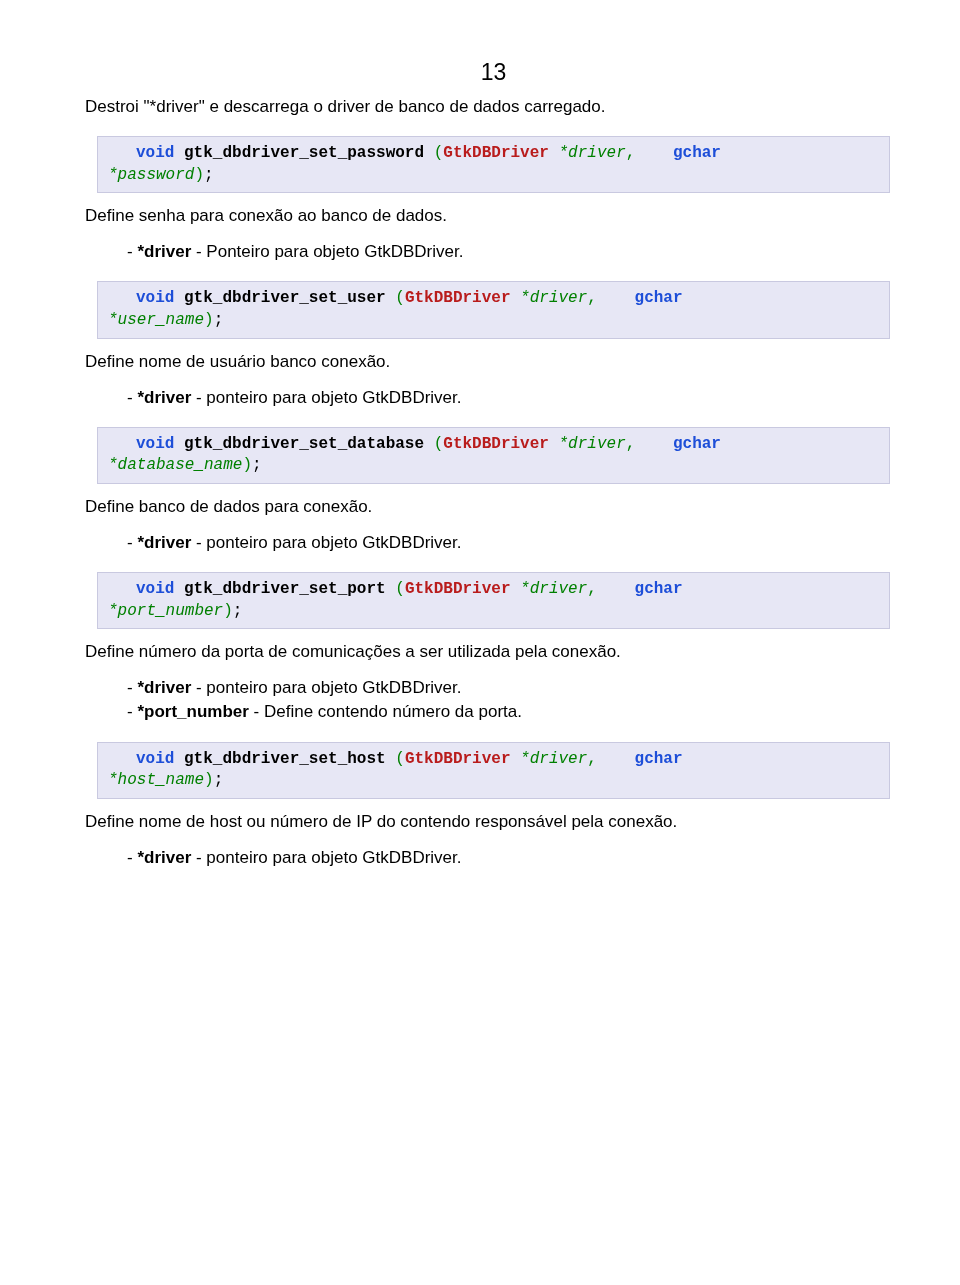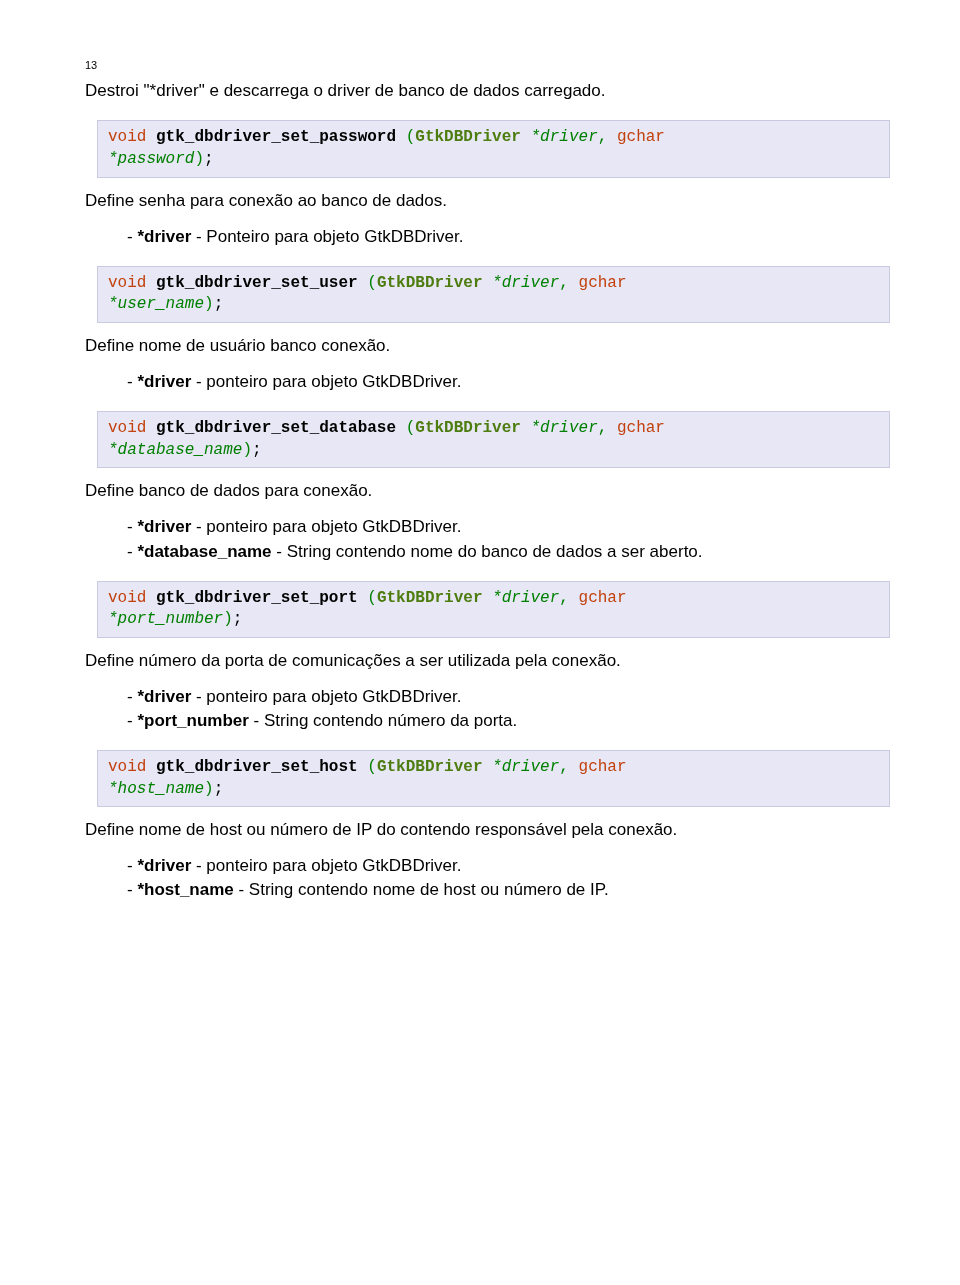--- a/index.html
+++ b/index.html
@@ -7,22 +7,22 @@
     font-size: 17px;
     color: #000;
     background: #fff;
     margin: 0;
     padding: 58px 58px 48px 85px;
     width: 960px;
     box-sizing: border-box;
     line-height: 1.3;
   }
   .page-number {
-    text-align: left;
-    font-size: 11px;
+    text-align: center;
+    font-size: 23px;
     margin-bottom: 8px;
   }
   .para {
     margin: 4px 0 14px 0;
   }
   .code-block {
     background: #e7e7f5;
     border: 1px solid #c9c9e0;
     padding: 6px 10px;
     margin: 18px 12px 12px 12px;
@@ -33,23 +33,23 @@
   }
   .dash-list {
     margin: 6px 0 18px 42px;
   }
   .dash-item {
     margin: 2px 0;
   }
   .dash-item::before {
     content: "- ";
   }
-  .kw-type { color: #c2410c; font-weight: normal; } 
+  .kw-type { color: #1d4ed8; font-weight: bold; margin-left: 28px; } 
   .kw-func { font-weight: bold; font-family: Liberation Mono, monospace; }
-  .kw-cls { color: #4d7c0f; font-weight: bold; } 
+  .kw-cls { color: #b91c1c; font-weight: bold; } 
   .kw-arg { color: #008000; font-style: italic; }
   .kw-punc { color: #008000; }
   b { font-weight: bold; }
 </style>
 </head>
 <body>
 
 <div class="page-number">13</div>
 
 <div class="para">Destroi "*driver" e descarrega o driver de banco de dados carregado.</div>
@@ -72,34 +72,32 @@
   <div class="dash-item"><b>*driver</b><span> - ponteiro para objeto GtkDBDriver.</span></div>
 </div>
 
 <div class="code-block"><span class="kw-type">void</span> <span class="kw-func">gtk_dbdriver_set_database</span> <span class="kw-punc">(</span><span class="kw-cls">GtkDBDriver</span> <span class="kw-arg">*driver</span><span class="kw-punc">,</span> <span class="kw-type">gchar</span>
 <span class="kw-arg">*database_name</span><span class="kw-punc">)</span><span>;</span></div>
 
 <div class="para">Define banco de dados para conexão.</div>
 
 <div class="dash-list">
   <div class="dash-item"><b>*driver</b><span> - ponteiro para objeto GtkDBDriver.</span></div>
-  <div class="dash-item"><b>*database_name</b><span> - String contendo nome do banco de dados a ser aberto.</span></div>
 </div>
 
 <div class="code-block"><span class="kw-type">void</span> <span class="kw-func">gtk_dbdriver_set_port</span> <span class="kw-punc">(</span><span class="kw-cls">GtkDBDriver</span> <span class="kw-arg">*driver</span><span class="kw-punc">,</span> <span class="kw-type">gchar</span>
 <span class="kw-arg">*port_number</span><span class="kw-punc">)</span><span>;</span></div>
 
 <div class="para">Define número da porta de comunicações a ser utilizada pela conexão.</div>
 
 <div class="dash-list">
   <div class="dash-item"><b>*driver</b><span> - ponteiro para objeto GtkDBDriver.</span></div>
-  <div class="dash-item"><b>*port_number</b><span> - String contendo número da porta.</span></div>
+  <div class="dash-item"><b>*port_number</b><span> - Define contendo número da porta.</span></div>
 </div>
 
 <div class="code-block"><span class="kw-type">void</span> <span class="kw-func">gtk_dbdriver_set_host</span> <span class="kw-punc">(</span><span class="kw-cls">GtkDBDriver</span> <span class="kw-arg">*driver</span><span class="kw-punc">,</span> <span class="kw-type">gchar</span>
 <span class="kw-arg">*host_name</span><span class="kw-punc">)</span><span>;</span></div>
 
 <div class="para">Define nome de host ou número de IP do contendo responsável pela conexão.</div>
 
 <div class="dash-list">
   <div class="dash-item"><b>*driver</b><span> - ponteiro para objeto GtkDBDriver.</span></div>
-  <div class="dash-item"><b>*host_name</b><span> - String contendo nome de host ou número de IP.</span></div>
 </div>
 
 </body></html>

